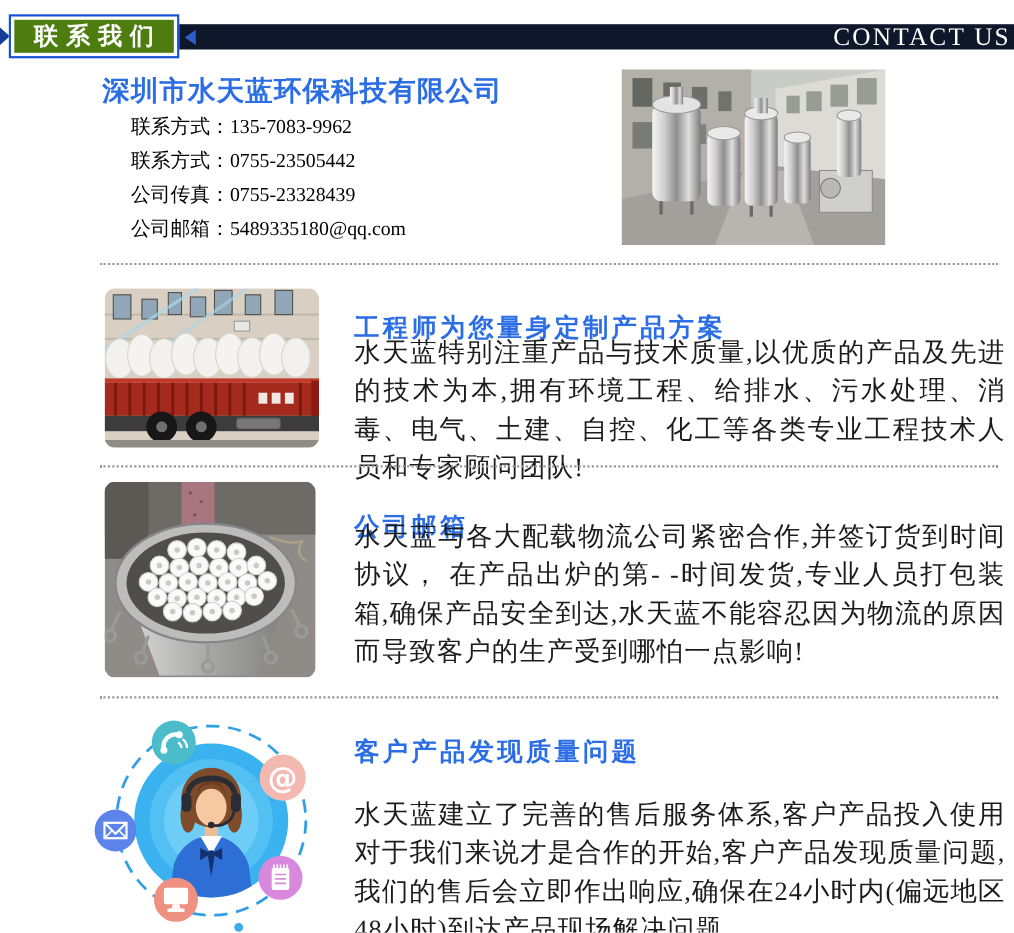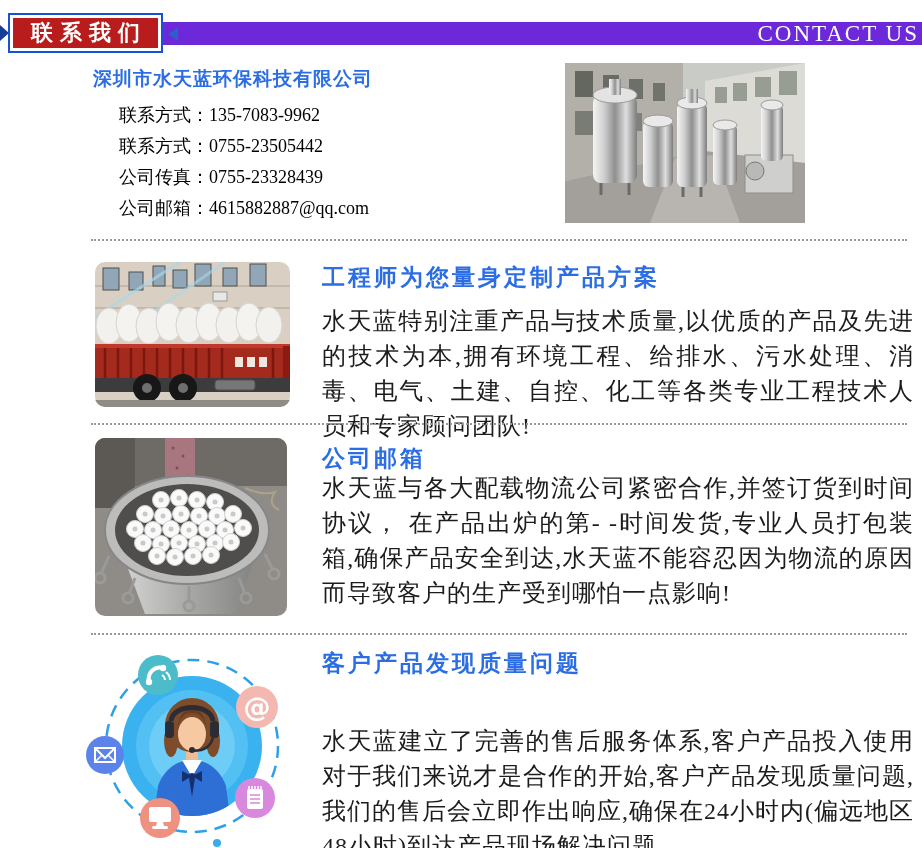--- a/index.html
+++ b/index.html
@@ -6,45 +6,45 @@
   body { background:#fff; }
   .page { position:relative; width:922px; height:848px; background:#fff; overflow:hidden;
           font-family:"Liberation Serif","DejaVu Serif",serif; }
 
   
   .edge-arrow { position:absolute; left:0; top:25px; width:0; height:0;
       border-top:8px solid transparent; border-bottom:8px solid transparent;
       border-left:9px solid #173c96; }
   .hdr-tab { position:absolute; left:8px; top:13px; width:155px; height:40px;
       border:2px solid #1653d4; background:#fff; padding:3px; }
-  .hdr-tab-inner { width:100%; height:100%; background:#b91c1c; color:#fff;
+  .hdr-tab-inner { width:100%; height:100%; background:#4d7c0f; color:#fff;
       display:flex; align-items:center; justify-content:center;
       font-size:22px; font-weight:bold; letter-spacing:7px; text-indent:7px; }
   .hdr-bar { position:absolute; left:163px; top:22px; right:0; height:23px;
-      background:#6d28d9; display:flex; align-items:center; justify-content:flex-end; }
+      background:#0f172a; display:flex; align-items:center; justify-content:flex-end; }
   .bar-arrow { position:absolute; left:5px; top:50%; transform:translateY(-50%);
       width:0; height:0; border-top:7px solid transparent; border-bottom:7px solid transparent;
       border-right:10px solid #2d5ec9; }
   .hdr-en { color:#fff; font-size:23px; letter-spacing:2px; line-height:23px; padding-right:3px;
       font-family:"Liberation Serif",serif; }
 
   
-  .company-name { position:absolute; left:93px; top:66px; font-size:19px; font-weight:bold;
+  .company-name { position:absolute; left:93px; top:66px; font-size:25px; font-weight:bold;
       color:#2b6de4; letter-spacing:1px; }
   .contact-list { position:absolute; left:95px; top:100px;margin-left:24px; }
   .contact-row { height:31px; line-height:31px; font-size:18px; color:#000; }
   .photo-frame { position:absolute; overflow:hidden; }
   .rounded { border-radius:10px; }
 
   
   .dotsep { position:absolute; left:91px; width:816px; height:0; border-top:2px dotted #999; }
 
   
   .sec-title { position:absolute; left:322px; color:#2b6de4; font-size:23px; font-weight:bold;
-      letter-spacing:3px; }
+      letter-spacing:3px;margin-top:20px; }
   .sec-body { position:absolute; left:322px; width:592px; font-size:24px; line-height:35px;
       color:#1c1c1c; letter-spacing:1px; text-align:justify; }
 </style>
 </head>
 <body>
 
 <div class="page">
 
   <div class="edge-arrow"></div>
   <div class="hdr-tab">
@@ -53,21 +53,21 @@
   <div class="hdr-bar">
     <div class="bar-arrow"></div>
     <span class="hdr-en">CONTACT US</span>
   </div>
 
   <div class="company-name">深圳市水天蓝环保科技有限公司</div>
   <div class="contact-list">
     <div class="contact-row"><span>联系方式：</span><span>135-7083-9962</span></div>
     <div class="contact-row"><span>联系方式：</span><span>0755-23505442</span></div>
     <div class="contact-row"><span>公司传真：</span><span>0755-23328439</span></div>
-    <div class="contact-row"><span>公司邮箱：</span><span>4615882887@qq.com</span></div>
+    <div class="contact-row"><span>公司邮箱：</span><span>5489335180@qq.com</span></div>
   </div>
 
   <div class="photo-frame" style="left:565px; top:63px; width:240px; height:160px;">
     <svg width="240" height="160" viewBox="0 0 240 160">
       <defs>
         <linearGradient id="mg" x1="0" y1="0" x2="1" y2="0">
           <stop offset="0" stop-color="#f4f4f4"></stop>
             <stop offset="0.25" stop-color="#cfcfcf"></stop>
           <stop offset="0.5" stop-color="#8f8f8f"></stop>
             <stop offset="0.75" stop-color="#dedede"></stop>

